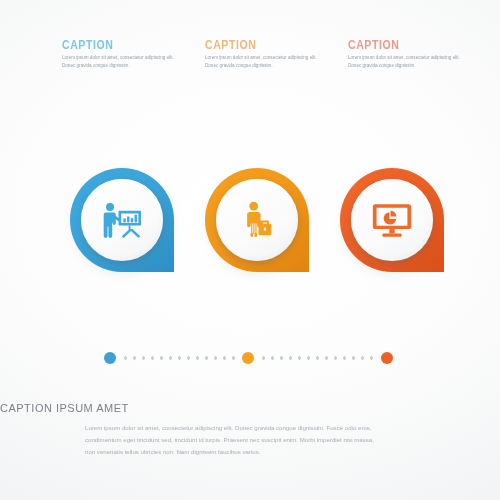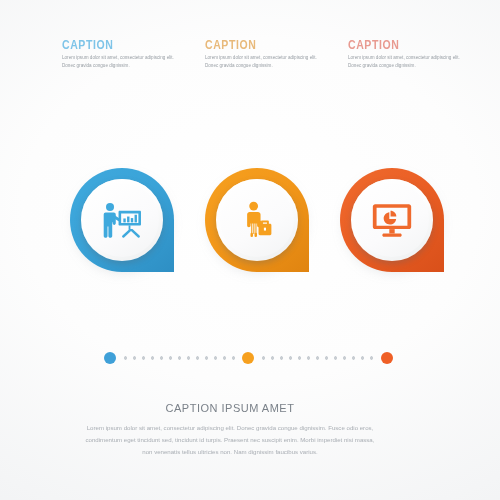--- a/index.html
+++ b/index.html
@@ -167,21 +167,21 @@
   }
   .tl-track.t1 { left: 121px; width: 118px; }
   .tl-track.t2 { left: 259px; width: 119px; }
 
   
   .footer {
     position: absolute;
     top: 402px;
     left: 0;
     width: 460px;
-    text-align: center;
+    text-align: left;
   }
   .footer-title {
     font-size: 11px;
     letter-spacing: 0.5px;
     color: #7a8189;
     margin: 0 0 8px 0;
     font-family: "Liberation Sans", sans-serif;
   }
   .footer-body {
     font-size: 6.1px;

